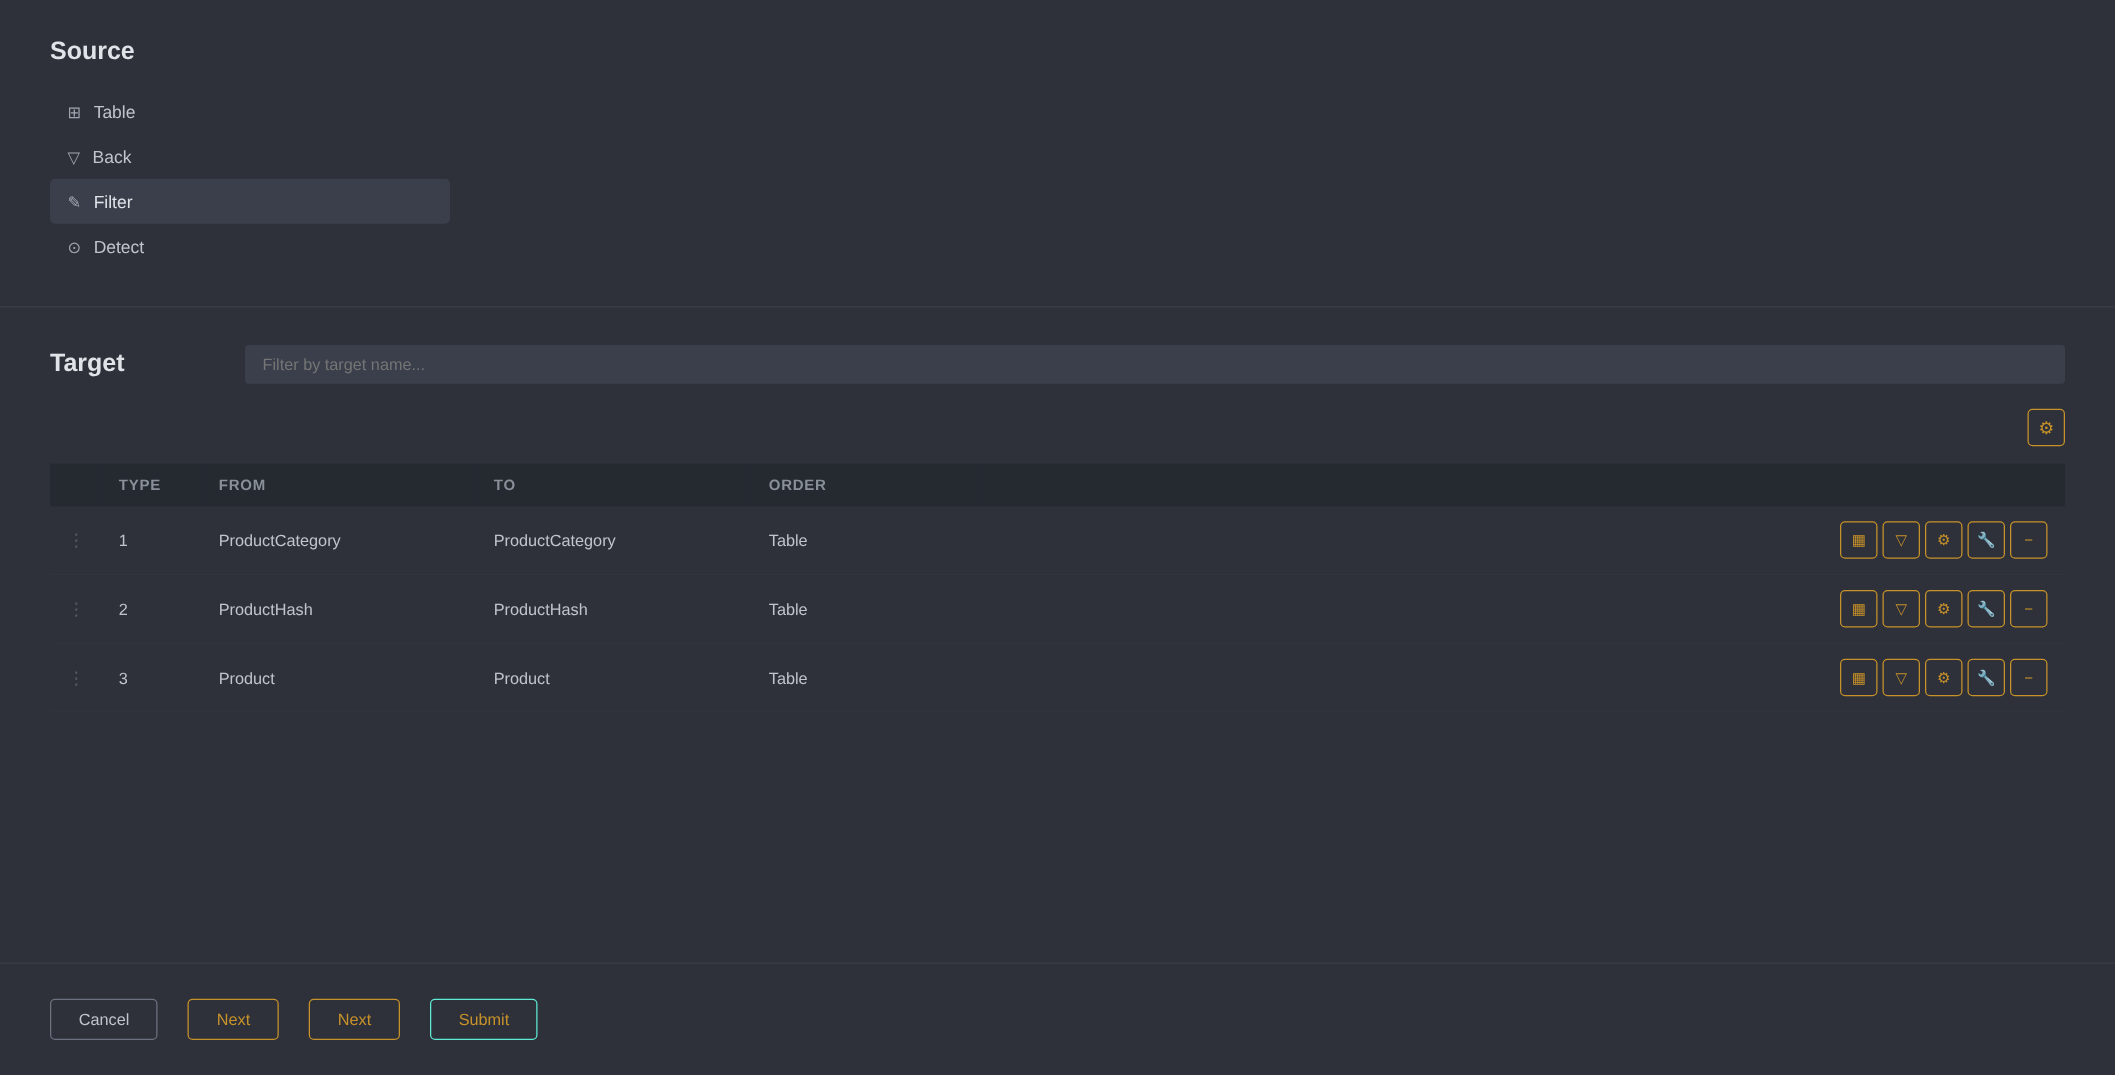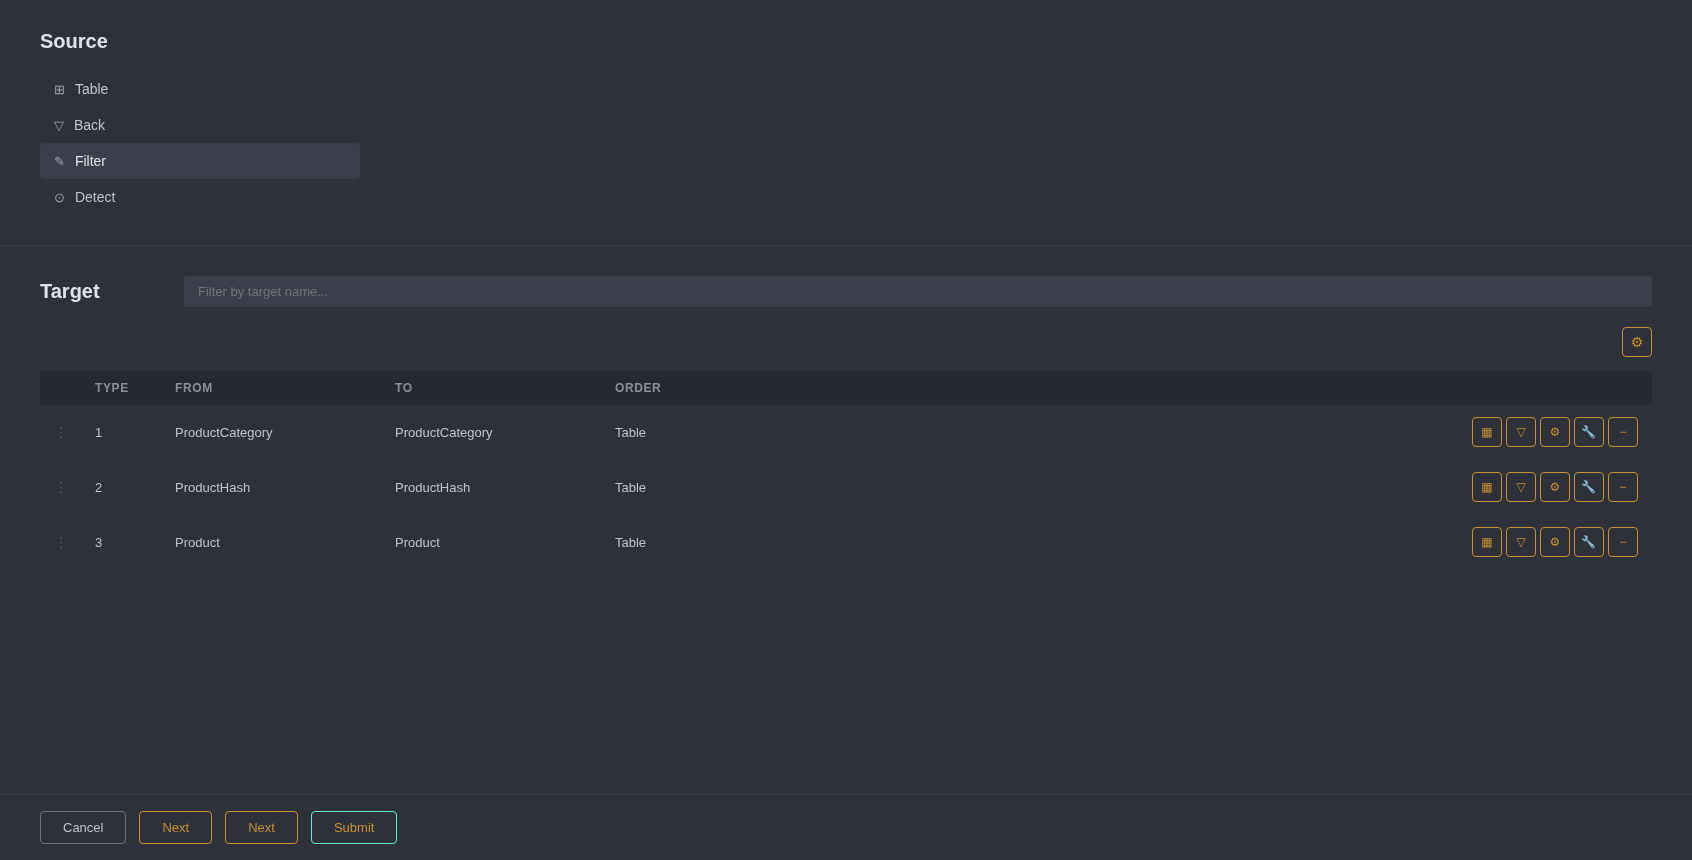--- a/index.html
+++ b/index.html
@@ -134,21 +134,21 @@
       margin: 10px 0 20px 0;
     }
 
     .bottom-section {
       padding: 10px 40px 20px 40px;
     }
 
     .target-header {
       display: flex;
       align-items: center;
-      gap: 8px;
+      gap: 20px;
       margin-bottom: 20px;
     }
 
     .target-title {
       font-size: 20px;
       font-weight: 600;
       color: #e0e3e8;
       min-width: 120px;
     }
 
@@ -231,23 +231,23 @@
       cursor: pointer;
       display: flex;
       align-items: center;
       justify-content: center;
       font-size: 14px;
       margin-left: auto;
       margin-bottom: 8px;
     }
 
     .footer {
-      padding: 16px 40px;
-      display: flex;
-      gap: 13px;
+      padding: 28px 40px;
+      display: flex;
+      gap: 24px;
       align-items: center;
       border-top: 1px solid #3a3f4b;
       margin-top: auto;
     }
 
     .footer-btn {
       padding: 8px 22px;
       border-radius: 4px;
       cursor: pointer;
       font-size: 13px;

